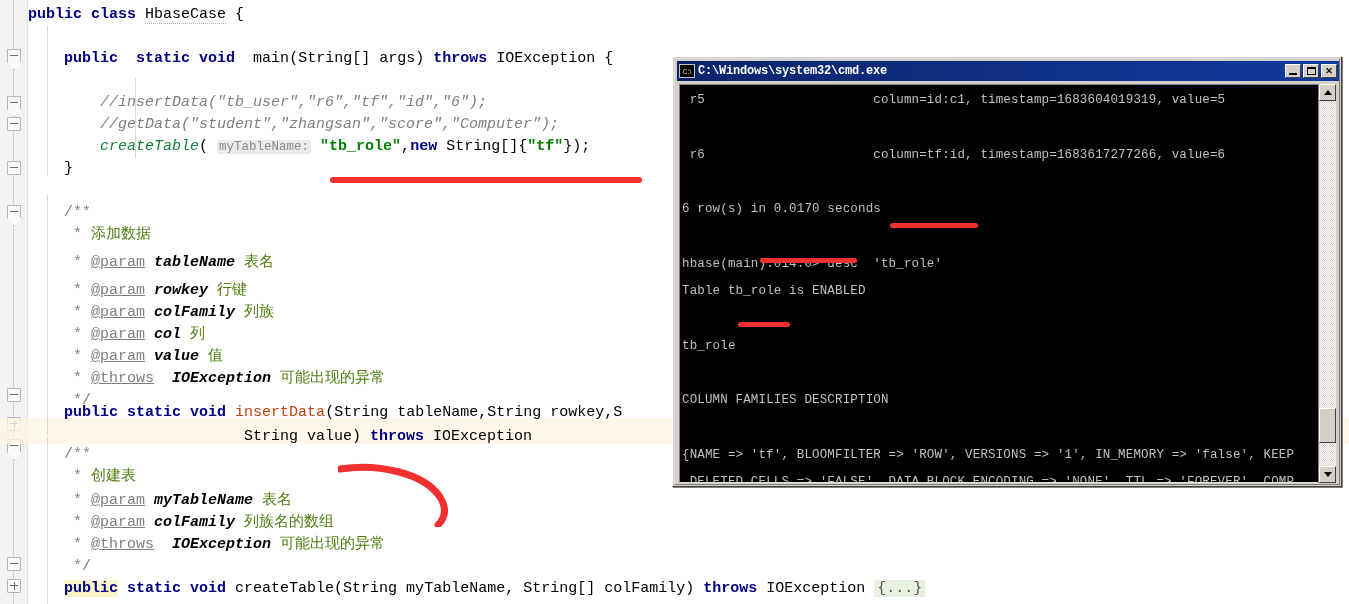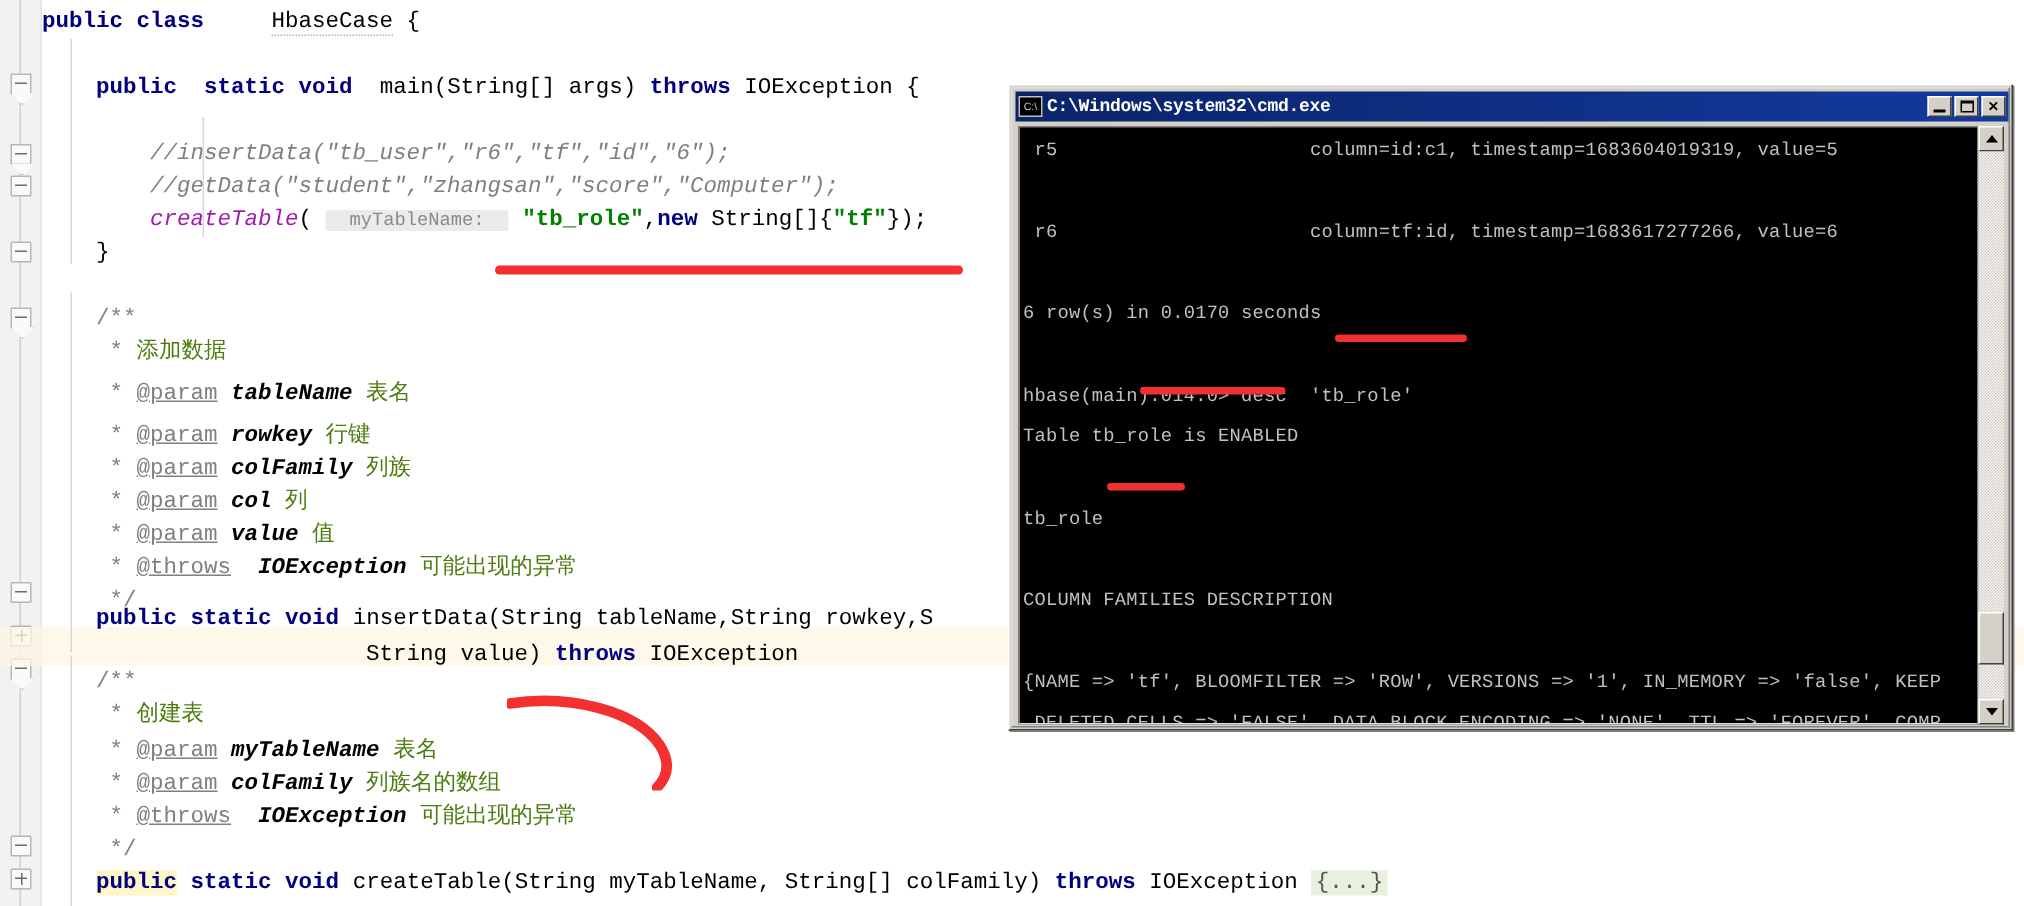--- a/index.html
+++ b/index.html
@@ -62,33 +62,33 @@
     position: absolute; left: 28px; top: 0;
     width: 1321px; height: 604px;
     font-size: 15px;
     line-height: 26px;
     color: #000000;
     white-space: pre;
   }
   .ln { position: absolute; left: 0; height: 26px; white-space: pre; }
 
   .kw      { color: #000080; font-weight: bold; }
-  .mth     { color: #a21caf; font-style: italic; }
-  .mthdecl { color: #000000; }
+  .mth     { color: #15803d; font-style: italic; }
+  .mthdecl { color: #c2410c; }
   .str     { color: #007f00; font-weight: bold; }
   .cmt     { color: #808080; font-style: italic; }
   .doc     { color: #808080; }
   .doctag  { color: #808080; text-decoration: underline; }
   .docpar  { color: #000000; font-style: italic; font-weight: bold; }
   .doccn   { color: #4d7c0f; }
   .hint    { background: #ebebeb; color: #8a8a8a; font-size: 12.5px;
-             padding: 0 16px; border-radius: 2px; font-style: normal; }
+             padding: 0 2px; border-radius: 2px; font-style: normal; }
   .caret-hl { background: #fdf6c9; }
   .foldtxt { background: #e8f0e0; color: #555; padding: 0 3px; }
-  .wavy { border-bottom: 1px dotted #b0b0b0; margin-left: 36px; }
+  .wavy { border-bottom: 1px dotted #b0b0b0; }
 
   .hl-line {
     position: absolute; left: 0; width: 1349px; height: 26px;
     background: #fdf6e3; opacity: .75;
   }
   .indent-guide {
     position: absolute; width: 1px; background: #d8d8d8;
   }
 
   

